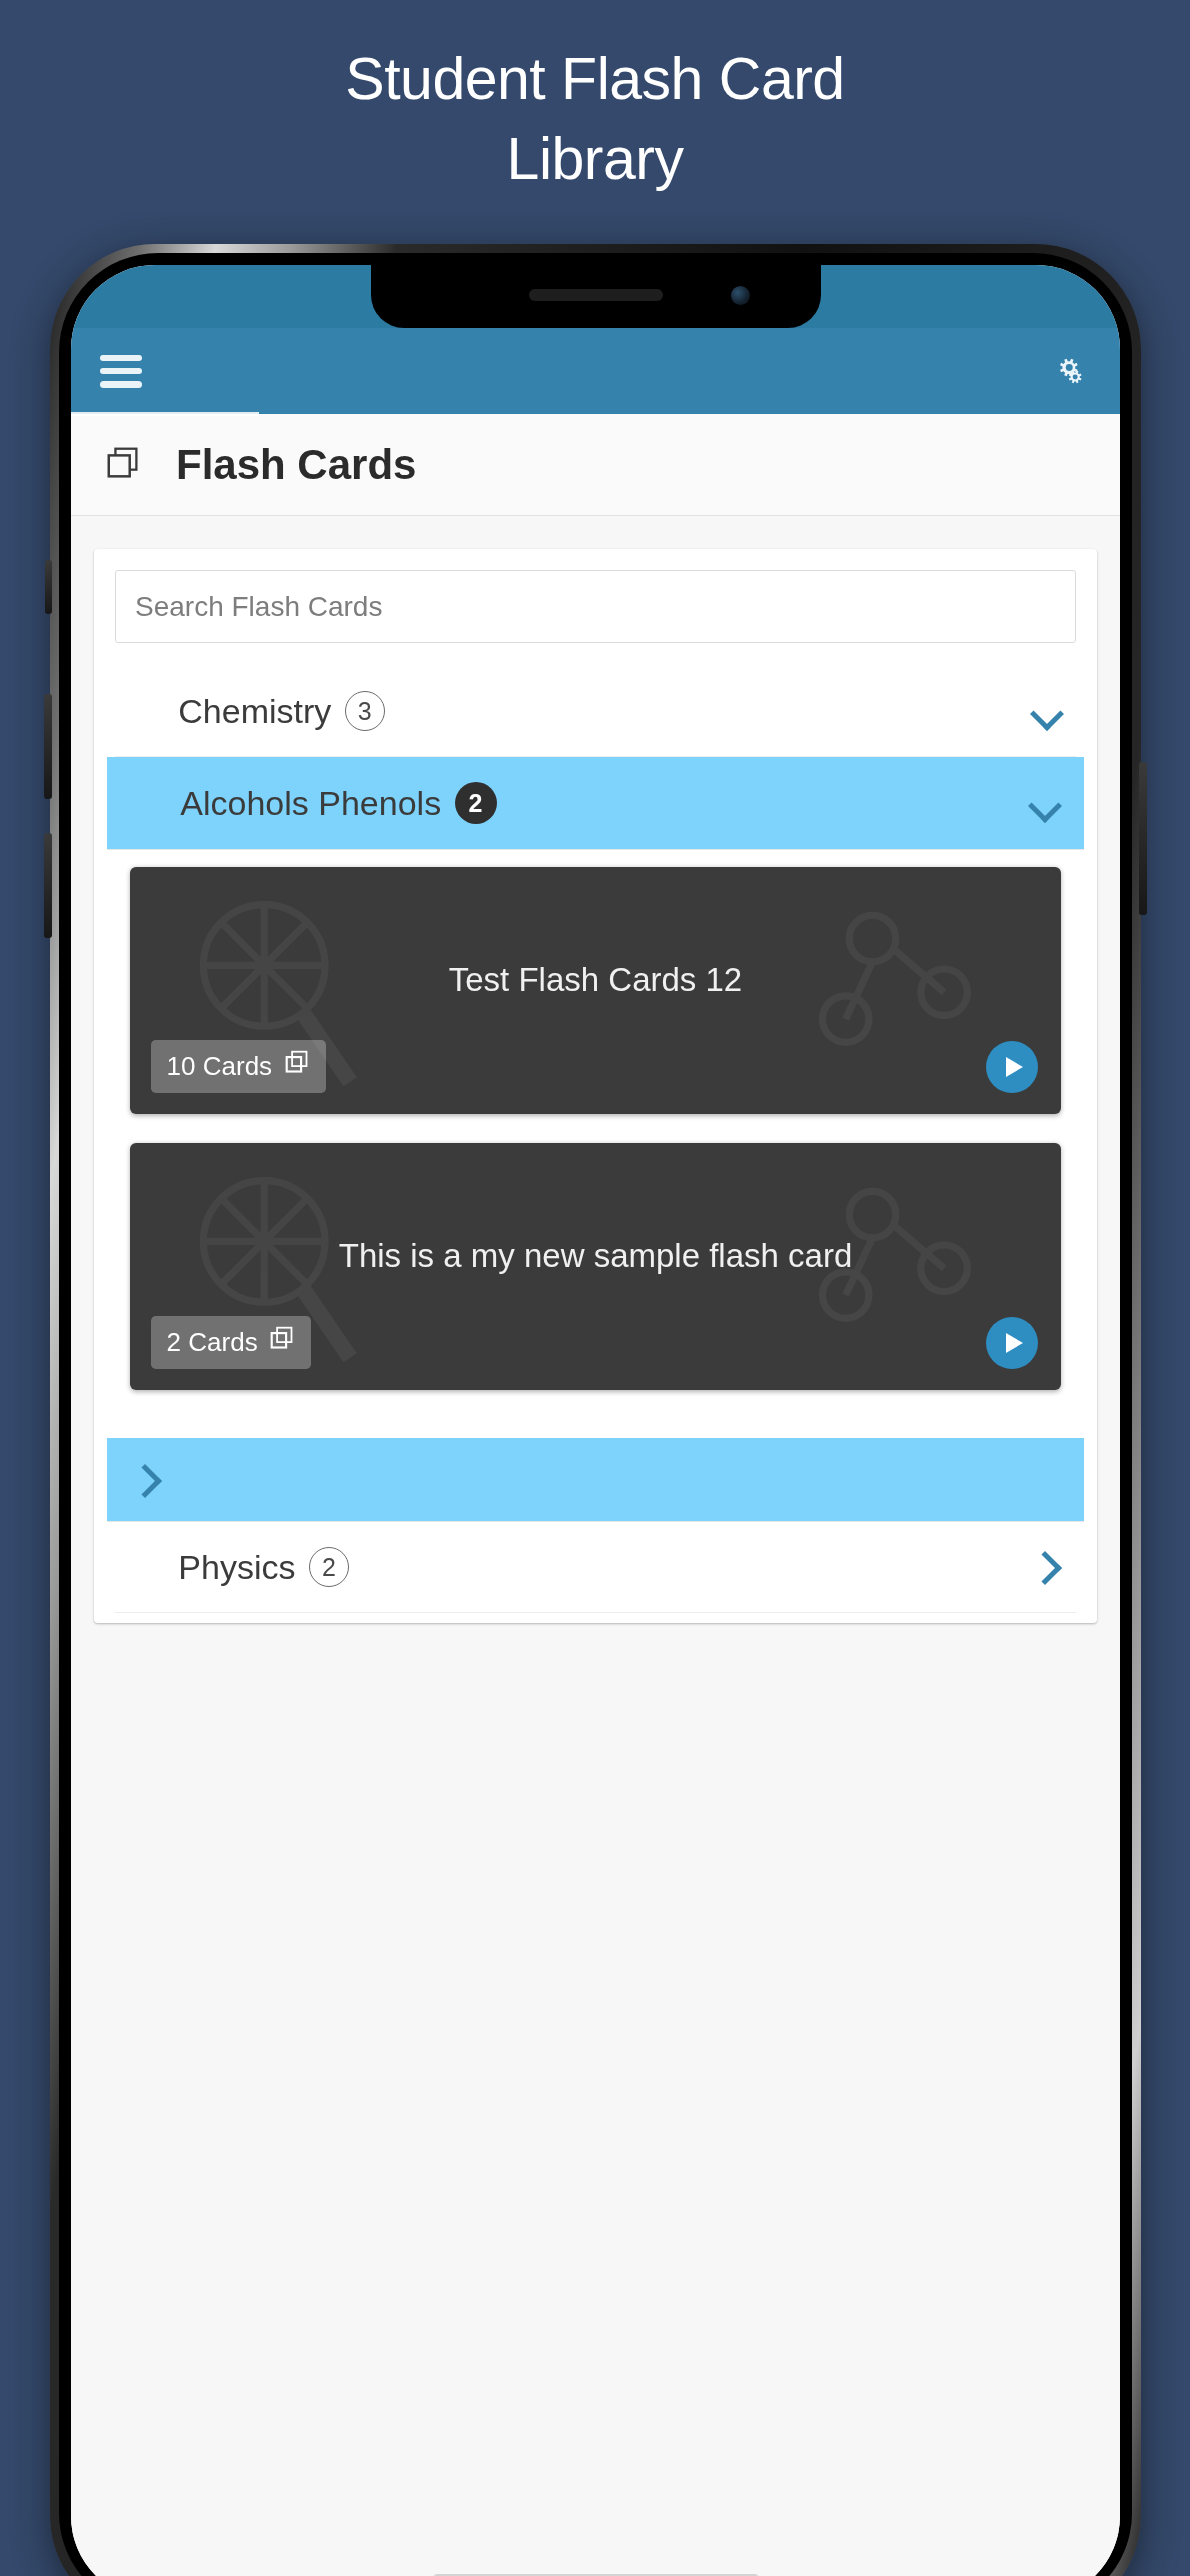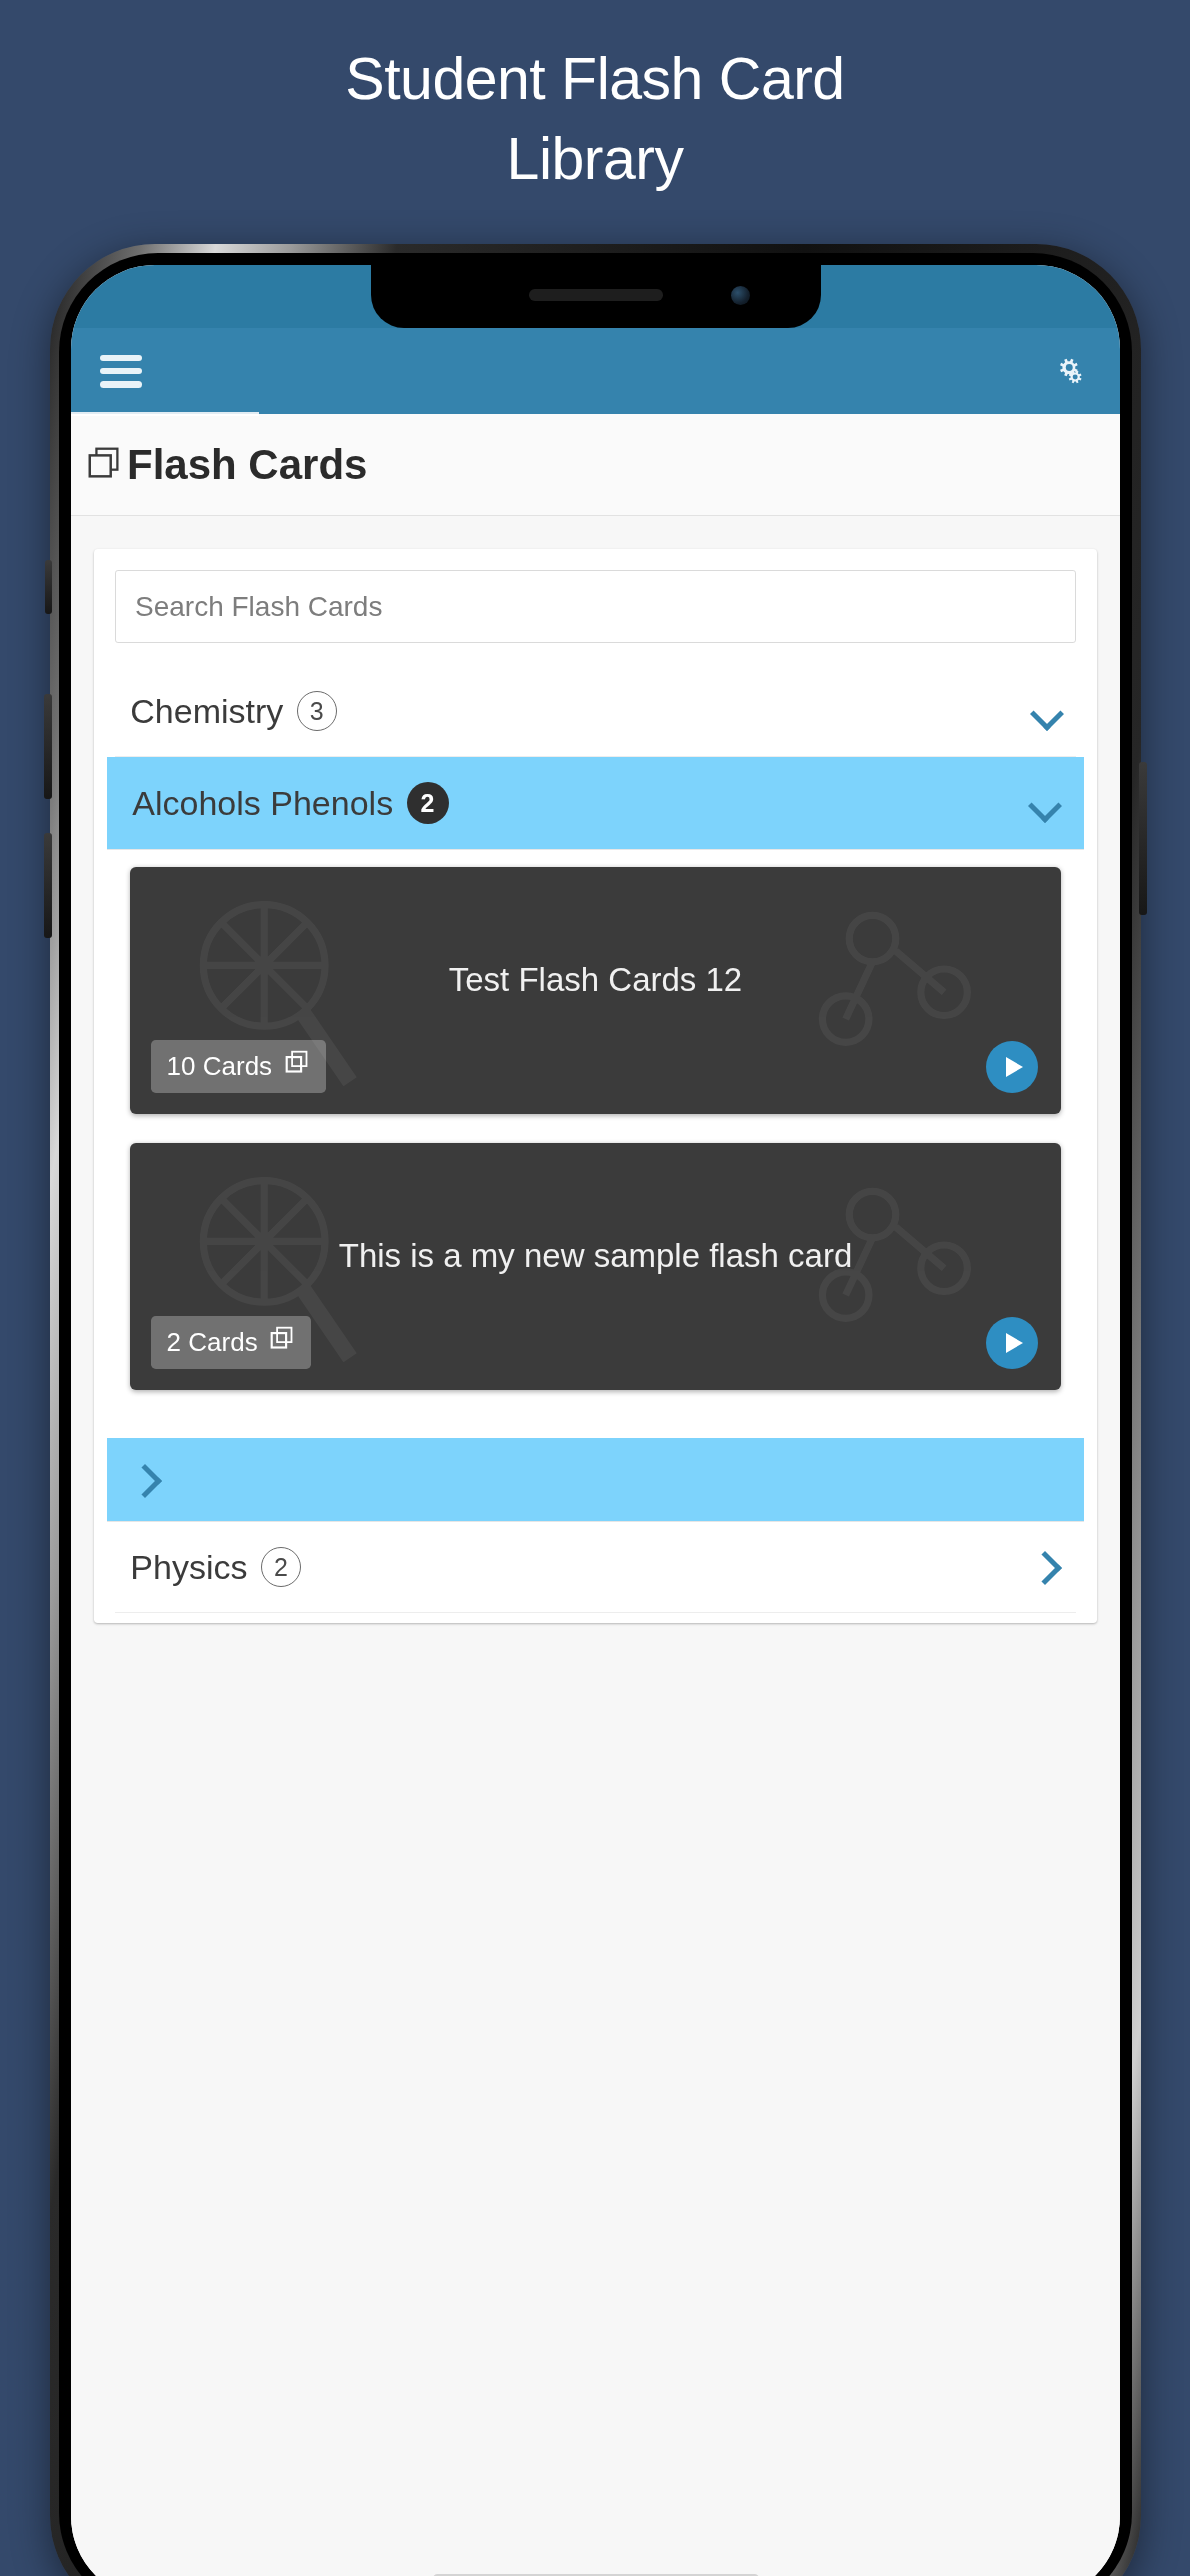--- a/index.html
+++ b/index.html
@@ -86,22 +86,22 @@
   }
   .hamburger { width: 42px; height: 33px; display: flex; flex-direction: column; justify-content: space-between; cursor: pointer; }
   .hamburger span { display:block; height: 6.7px; background: #e9f3f8; border-radius: 3.8px; }
   .gear-wrap { width: 46px; height: 46px; position: relative; }
 
   .screen-title-bar {
     height: 102px;
     background: #fafafa;
     border-bottom: 1px solid #e2e2e2;
     display: flex; align-items: center;
-    padding-left: 14px;
-    gap: 2px;
+    padding-left: 33px;
+    gap: 32px;
     position: relative;
   }
   .screen-title-bar::before {
     content:""; position:absolute; left:0; top:-1.9px; width: 188px; height:3.8px; background: rgba(255,255,255,.85);
   }
   .screen-title-text {
     font-size: 42px; font-weight: 700; color: #2b2b2b;
   }
 
   .content-area {
@@ -139,21 +139,21 @@
   }
   .acc-row.lvl1 { background: #ffffff; }
   .acc-row.lvl2 {
     background: #7dd3fc;
     margin: 0 -7.7px;
     padding-left: 25px;
     padding-right: 21px;
     border-bottom: 1px solid #e6e6e6;
     gap: 9px;
   }
-  .acc-label { font-size: 34px; color: #3b3b3b; display: flex; align-items: center; gap: 13.4px; }
+  .acc-label { font-size: 34px; color: #3b3b3b; display: flex; align-items: center; gap: 13.4px; margin-left: 48px; }
 
   .badge-outline {
     min-width: 40px; height: 40px;
     border: 1.4px solid #6b6b6b;
     border-radius: 50%;
     display: inline-flex; align-items: center; justify-content: center;
     font-size: 25px; color: #4a4a4a; padding: 0 5.8px;
   }
   .badge-dark {
     min-width: 42px; height: 42px;

